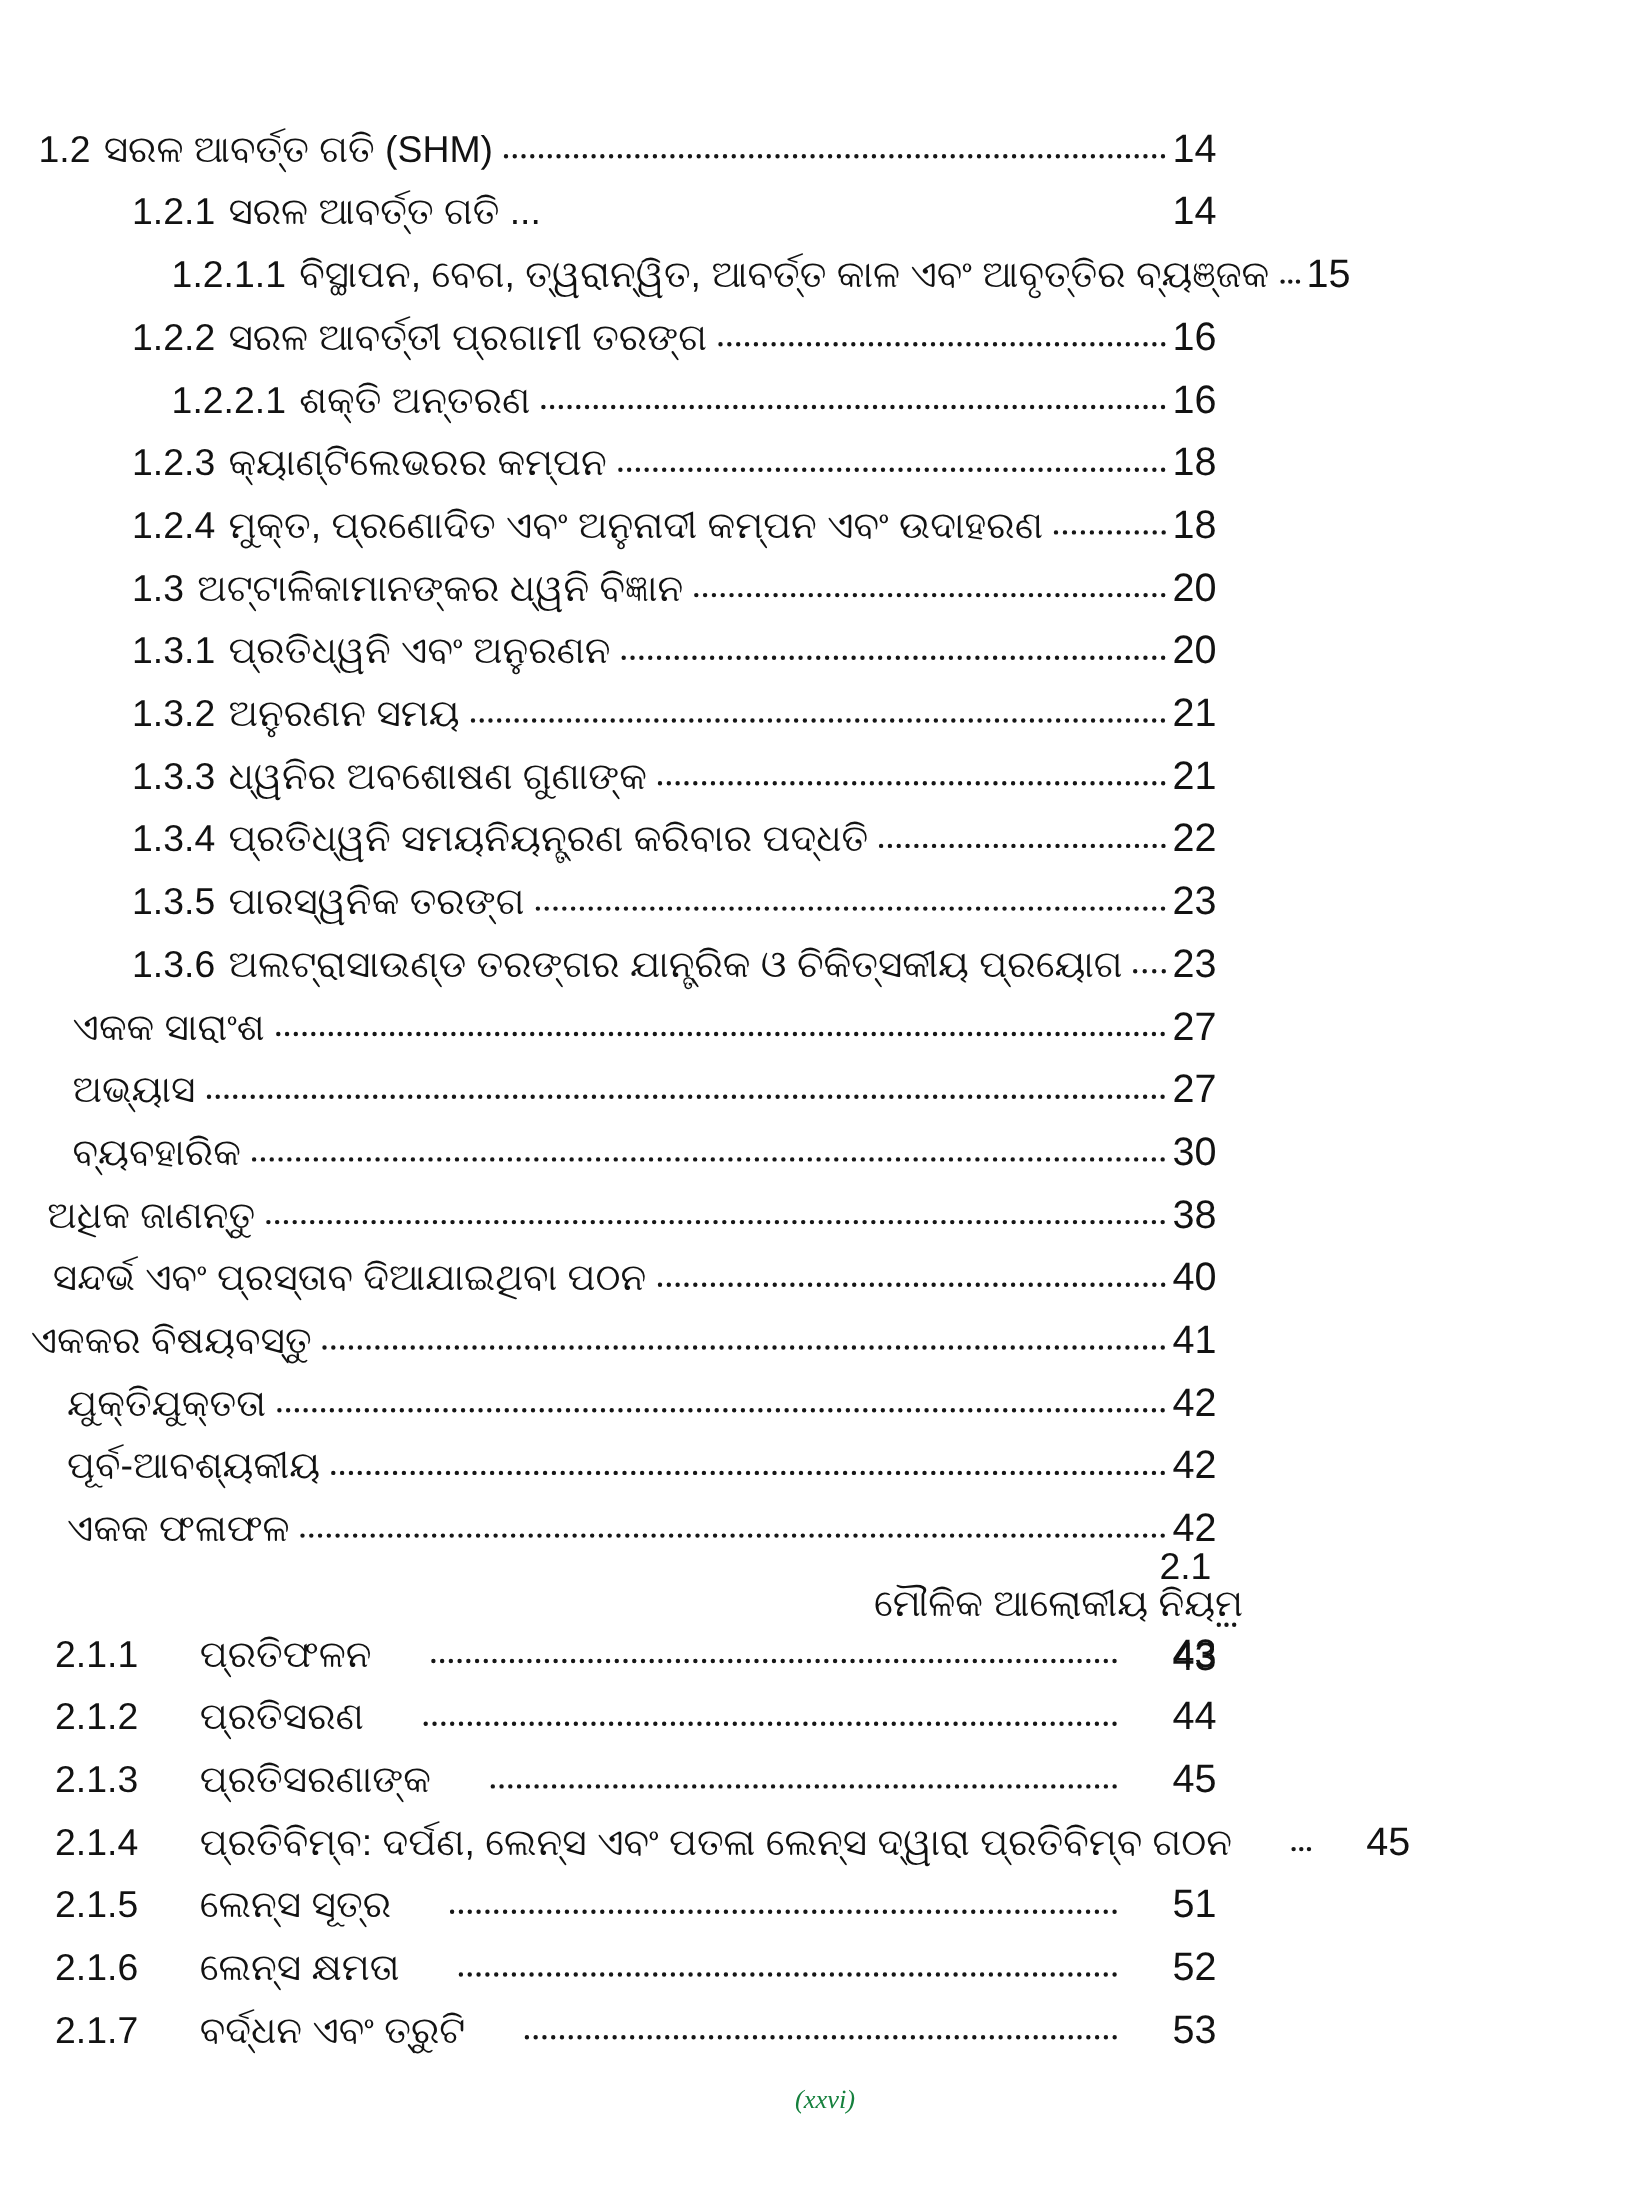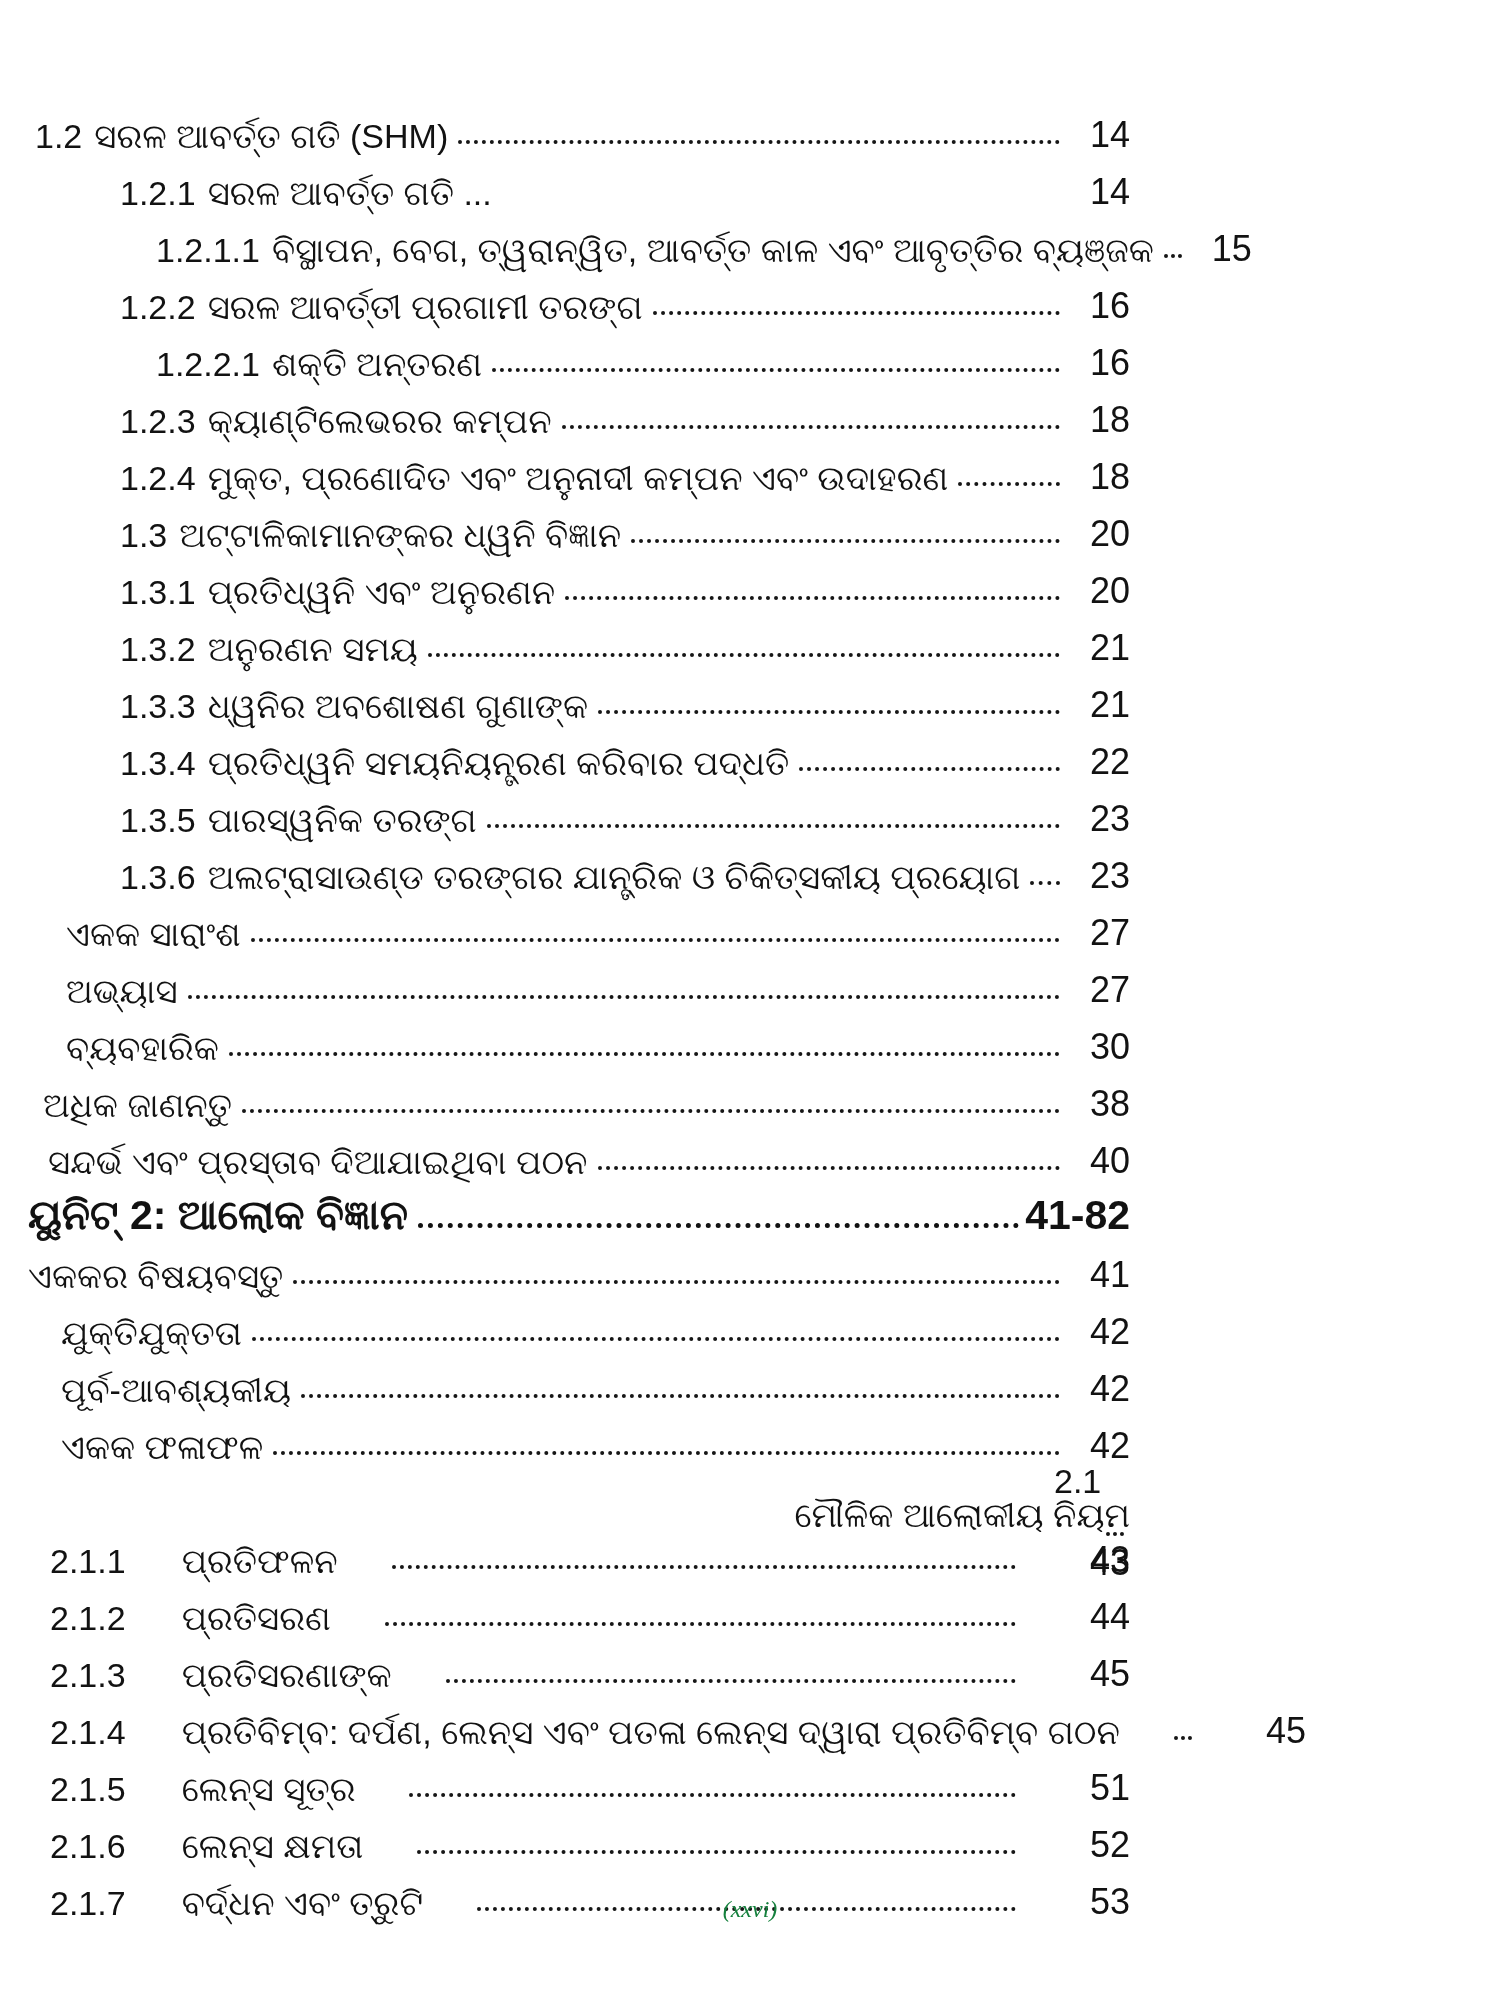--- a/index.html
+++ b/index.html
@@ -19,21 +19,21 @@
     height:57px;display:flex;align-items:flex-end;
     font-size:34px;line-height:1;white-space:nowrap;
   }
   .row .num{margin-right:12px;}
   .leader{
     flex:1 1 auto;min-width:18px;
     border-bottom:4px dotted #161616;
     margin:0 6px 9px 10px;
   }
   .leader.none{border-bottom:none;}
-  .page-num{min-width:64px;text-align:right;font-size:36px;}
+  .page-num{min-width:64px;text-align:left;font-size:36px;}
 
   
   .lvl-sec1{padding-left:7px;}
   .lvl-sub{padding-left:92px;}
   .lvl-subsub{padding-left:128px;}
   .lvl-aux1{padding-left:38px;}   
   .lvl-aux2{padding-left:15px;}   
   .lvl-aux3{padding-left:20px;}   
   .lvl-aux4{padding-left:0px;}    
   .lvl-aux5{padding-left:33px;}   
@@ -159,25 +159,20 @@
       <div class="row lvl-aux2">
         <span class="title">ଅଧିକ ଜାଣନ୍ତୁ</span>
         <span class="leader"></span>
         <span class="page-num">38</span>
       </div>
       <div class="row lvl-aux3">
         <span class="title">ସନ୍ଦର୍ଭ ଏବଂ ପ୍ରସ୍ତାବ ଦିଆଯାଇଥିବା ପଠନ</span>
         <span class="leader"></span>
         <span class="page-num">40</span>
       </div>
-      <div class="row lvl-chapter">
-        <span class="title">ୟୁନିଟ୍ 2: ଆଲୋକ ବିଜ୍ଞାନ</span>
-        <span class="leader"></span>
-        <span class="page-num">41-82</span>
-      </div>
       <div class="row lvl-aux4">
         <span class="title">ଏକକର ବିଷୟବସ୍ତୁ</span>
         <span class="leader"></span>
         <span class="page-num">41</span>
       </div>
       <div class="row lvl-aux5">
         <span class="title">ଯୁକ୍ତିଯୁକ୍ତତା</span>
         <span class="leader"></span>
         <span class="page-num">42</span>
       </div>

